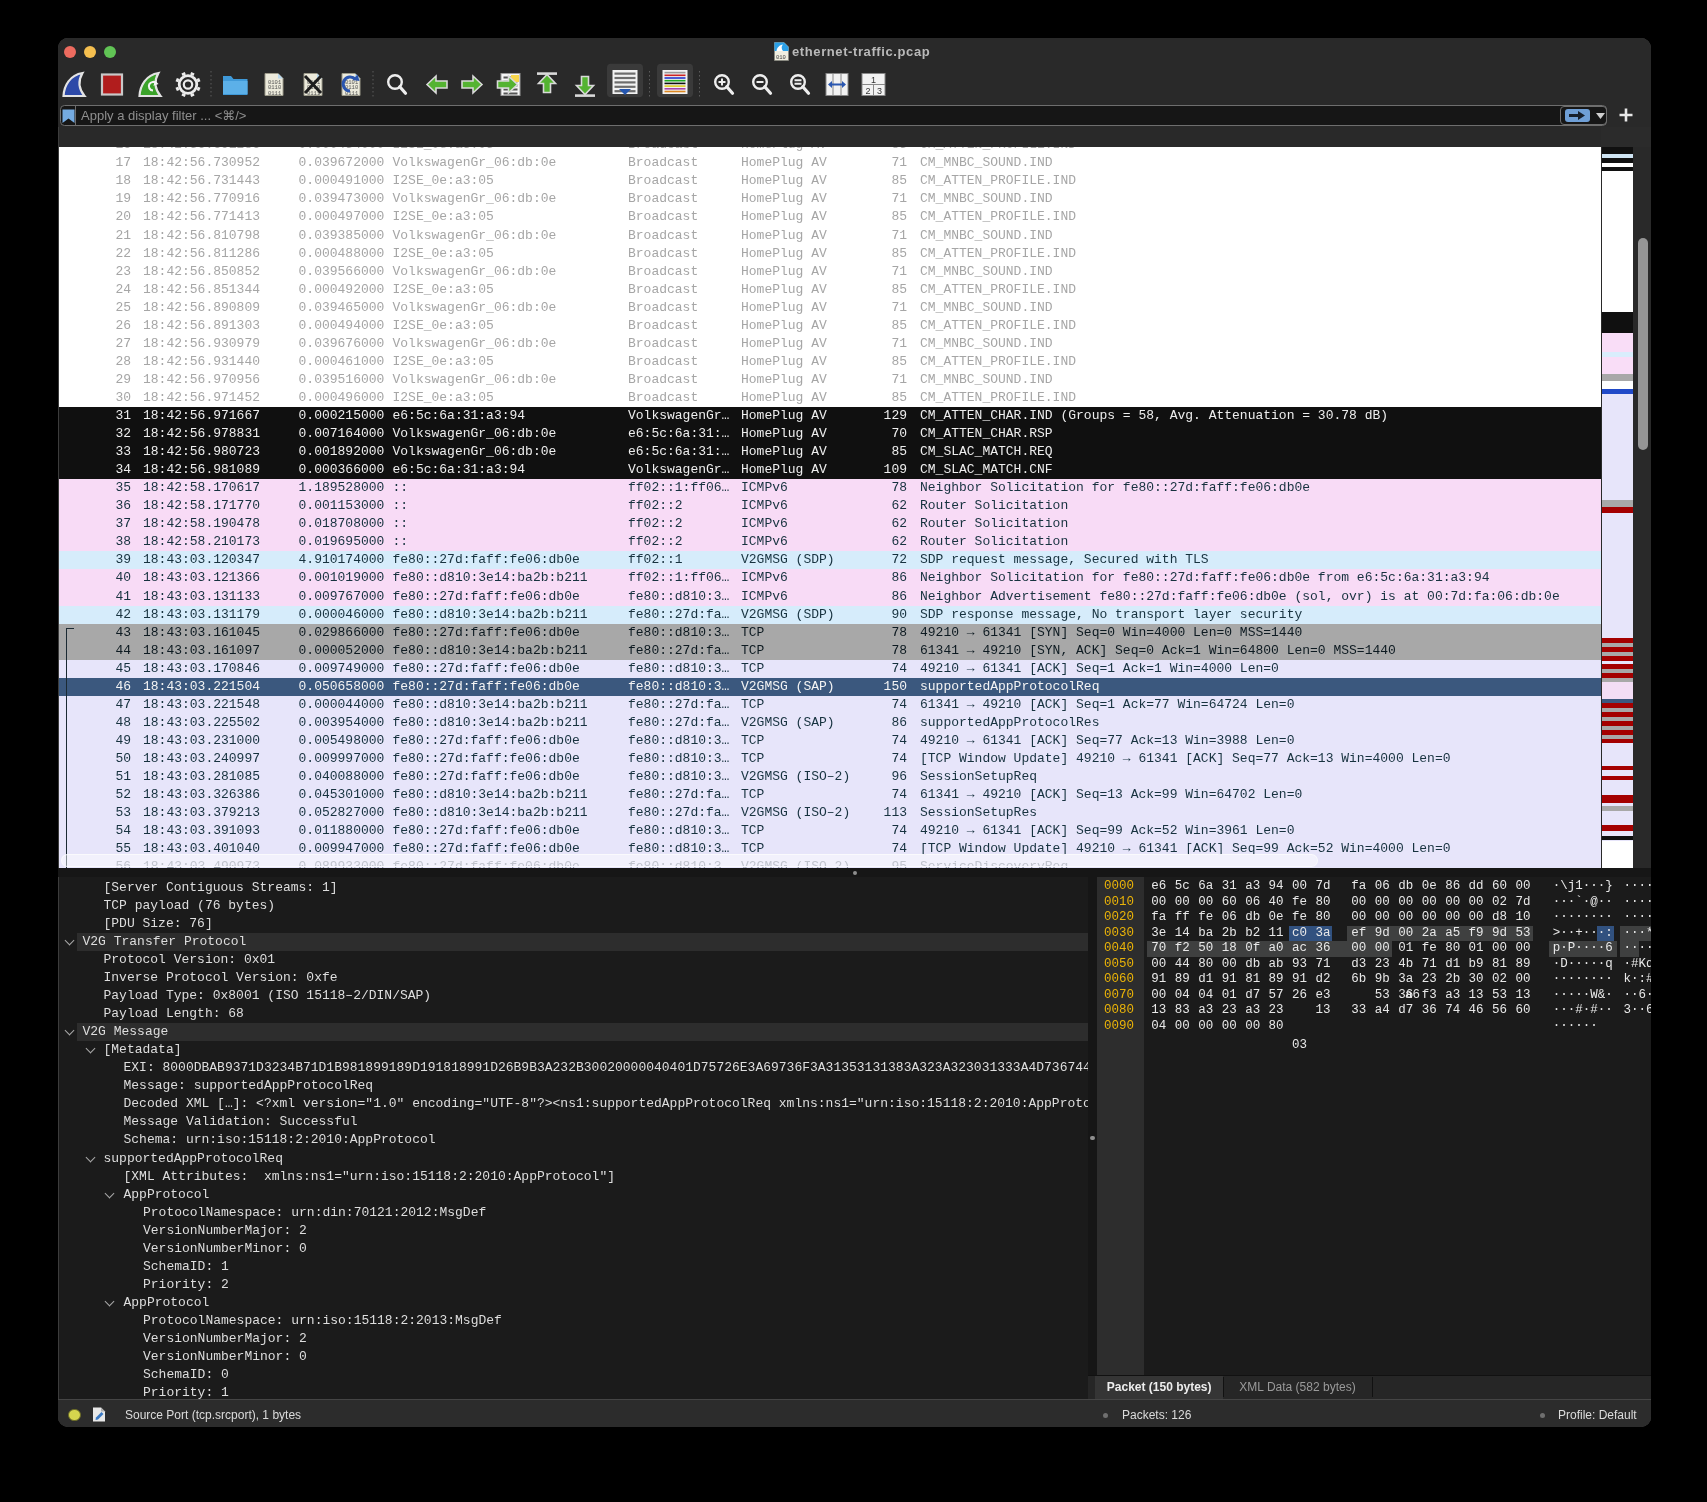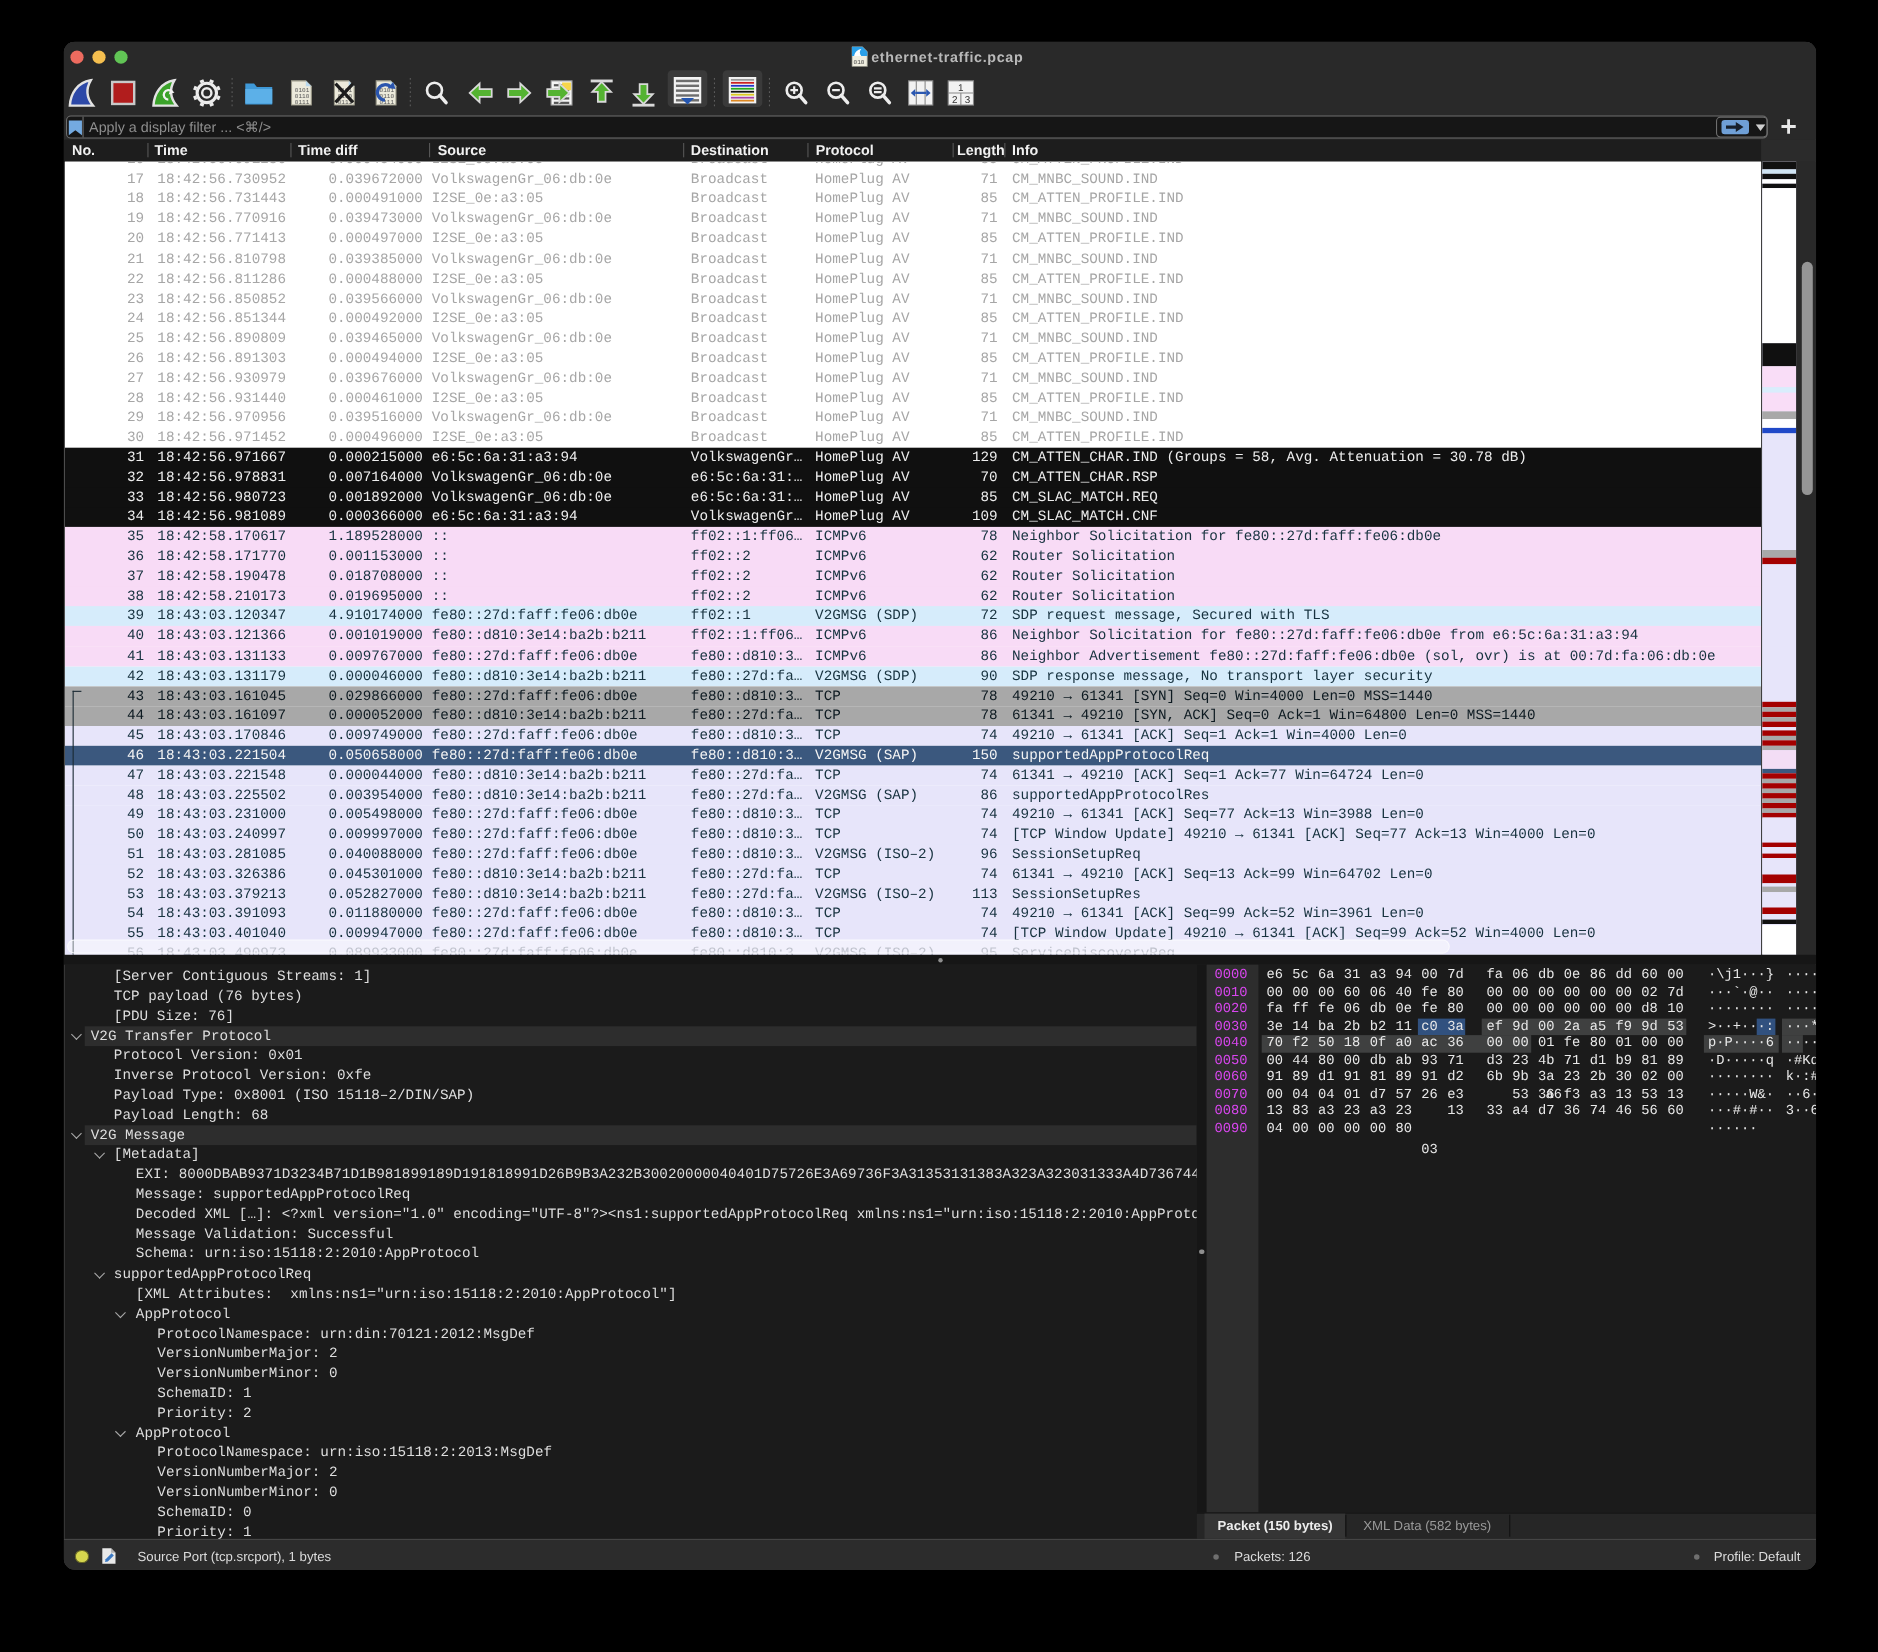--- a/index.html
+++ b/index.html
@@ -3,21 +3,21 @@
   html,body{margin:0;padding:0;width:1707px;height:1502px;background:#000;font-family:"Liberation Sans",sans-serif;}
   *{box-sizing:border-box}
   .abs{position:absolute}
   #win{position:absolute;left:58px;top:38px;width:1593px;height:1389px;background:#292929;border-radius:10px;overflow:hidden;box-shadow:inset 0 0 0 1px #3c3c3c}
   .prow{position:absolute;left:0;width:100%;height:18.65px;line-height:18.05px;font-family:"Liberation Mono",monospace;font-size:13px;white-space:pre}
   .prow .c{position:absolute;top:0;height:100%}
   .hcol{position:absolute;top:0;height:19.5px;line-height:19.5px;font-weight:bold;font-size:13px;color:#f1f1f1;white-space:pre}
   .hsep{position:absolute;top:3px;height:13px;width:1px;background:#565656}
   .dline{position:absolute;height:18px;line-height:18px;font-family:"Liberation Mono",monospace;font-size:13px;color:#dedede;white-space:pre}
   .dcar{position:absolute;width:7px;height:7px;border-left:1.6px solid #a9a9a9;border-bottom:1.6px solid #a9a9a9;transform:rotate(-45deg)}
-  .hoff{position:absolute;left:1046px;height:15.5px;line-height:15.5px;font-family:"Liberation Mono",monospace;font-size:12.5px;color:#d946ef;white-space:pre}
+  .hoff{position:absolute;left:1046px;height:15.5px;line-height:15.5px;font-family:"Liberation Mono",monospace;font-size:12.5px;color:#eab308;white-space:pre}
   .hb,.ha{position:absolute;height:15.5px;line-height:15.5px;font-family:"Liberation Mono",monospace;font-size:12.5px;color:#e8e8e8;white-space:pre}
 </style></head>
 <body>
 <div id="win">
 
   <div class="abs" style="left:0;top:0;width:100%;height:89px;background:#292929"></div>
   <div class="abs" style="left:6px;top:7.7px;width:12.2px;height:12.2px;border-radius:50%;background:#ed6b5f"></div>
   <div class="abs" style="left:25.5px;top:7.7px;width:12.2px;height:12.2px;border-radius:50%;background:#f5bf4f"></div>
   <div class="abs" style="left:45.5px;top:7.7px;width:12.2px;height:12.2px;border-radius:50%;background:#61c455"></div>
   <svg class="abs" style="left:716px;top:4px" width="15" height="19" viewBox="0 0 15 19">
@@ -138,37 +138,20 @@
   <svg class="abs" style="left:1511px;top:72.5px" width="17" height="9" viewBox="0 0 17 9">
       <path d="M0,3 h9 v-3 l7,4.5 l-7,4.5 v-3 h-9 z" fill="#17202c"></path>
     </svg>
   <svg class="abs" style="left:1537.5px;top:74.5px" width="9" height="6" viewBox="0 0 9 6">
       <path d="M0,0 h9 l-4.5,6 z" fill="#cfcfcf"></path>
     </svg>
   <svg class="abs" style="left:1560px;top:69px" width="16" height="16" viewBox="0 0 16 16">
       <path d="M8,1.5 V14.5 M1.5,8 H14.5" stroke="#e8e8e8" stroke-width="2.6"></path>
     </svg>
 
-  <div class="abs" style="left:0;top:89px;width:1543px;height:19.5px;background:#1d1d1d">
-      <span class="hcol" style="left:7.5px">No.</span>
-      <span class="hcol" style="left:82.5px">Time</span>
-      <span class="hcol" style="left:213px">Time diff</span>
-      <span class="hcol" style="left:340px">Source</span>
-      <span class="hcol" style="left:570px">Destination</span>
-      <span class="hcol" style="left:683.5px">Protocol</span>
-      <span class="hcol" style="left:812px">Length</span>
-      <span class="hcol" style="left:862px">Info</span>
-      <div class="hsep" style="left:76px"></div>
-      <div class="hsep" style="left:206px"></div>
-      <div class="hsep" style="left:332px"></div>
-      <div class="hsep" style="left:563px"></div>
-      <div class="hsep" style="left:676px"></div>
-      <div class="hsep" style="left:808px"></div>
-      <div class="hsep" style="left:855px"></div>
-    </div>
   <div class="abs" style="left:1543px;top:89px;width:50px;height:19.5px;background:#2b2b2b"></div>
 
   <div class="abs" style="left:1px;top:108.5px;width:1542px;height:721.5px;background:#fff;overflow:hidden">
 <div class="prow" style="top:-10.25px;background:#ffffff;color:#a6a6a6"><span class="c" style="left:0;width:72px;text-align:right">16</span><span class="c" style="left:84px">18:42:56.691286</span><span class="c" style="left:160px;width:165.4px;text-align:right">0.000454000</span><span class="c" style="left:333.5px">I2SE_0e:a3:05</span><span class="c" style="left:569px">Broadcast</span><span class="c" style="left:682px">HomePlug AV</span><span class="c" style="left:788px;width:60px;text-align:right">85</span><span class="c" style="left:861px">CM_ATTEN_PROFILE.IND</span></div>
 <div class="prow" style="top:7.80px;background:#ffffff;color:#a6a6a6"><span class="c" style="left:0;width:72px;text-align:right">17</span><span class="c" style="left:84px">18:42:56.730952</span><span class="c" style="left:160px;width:165.4px;text-align:right">0.039672000</span><span class="c" style="left:333.5px">VolkswagenGr_06:db:0e</span><span class="c" style="left:569px">Broadcast</span><span class="c" style="left:682px">HomePlug AV</span><span class="c" style="left:788px;width:60px;text-align:right">71</span><span class="c" style="left:861px">CM_MNBC_SOUND.IND</span></div>
 <div class="prow" style="top:25.85px;background:#ffffff;color:#a6a6a6"><span class="c" style="left:0;width:72px;text-align:right">18</span><span class="c" style="left:84px">18:42:56.731443</span><span class="c" style="left:160px;width:165.4px;text-align:right">0.000491000</span><span class="c" style="left:333.5px">I2SE_0e:a3:05</span><span class="c" style="left:569px">Broadcast</span><span class="c" style="left:682px">HomePlug AV</span><span class="c" style="left:788px;width:60px;text-align:right">85</span><span class="c" style="left:861px">CM_ATTEN_PROFILE.IND</span></div>
 <div class="prow" style="top:43.90px;background:#ffffff;color:#a6a6a6"><span class="c" style="left:0;width:72px;text-align:right">19</span><span class="c" style="left:84px">18:42:56.770916</span><span class="c" style="left:160px;width:165.4px;text-align:right">0.039473000</span><span class="c" style="left:333.5px">VolkswagenGr_06:db:0e</span><span class="c" style="left:569px">Broadcast</span><span class="c" style="left:682px">HomePlug AV</span><span class="c" style="left:788px;width:60px;text-align:right">71</span><span class="c" style="left:861px">CM_MNBC_SOUND.IND</span></div>
 <div class="prow" style="top:61.95px;background:#ffffff;color:#a6a6a6"><span class="c" style="left:0;width:72px;text-align:right">20</span><span class="c" style="left:84px">18:42:56.771413</span><span class="c" style="left:160px;width:165.4px;text-align:right">0.000497000</span><span class="c" style="left:333.5px">I2SE_0e:a3:05</span><span class="c" style="left:569px">Broadcast</span><span class="c" style="left:682px">HomePlug AV</span><span class="c" style="left:788px;width:60px;text-align:right">85</span><span class="c" style="left:861px">CM_ATTEN_PROFILE.IND</span></div>
 <div class="prow" style="top:80.00px;background:#ffffff;color:#a6a6a6"><span class="c" style="left:0;width:72px;text-align:right">21</span><span class="c" style="left:84px">18:42:56.810798</span><span class="c" style="left:160px;width:165.4px;text-align:right">0.039385000</span><span class="c" style="left:333.5px">VolkswagenGr_06:db:0e</span><span class="c" style="left:569px">Broadcast</span><span class="c" style="left:682px">HomePlug AV</span><span class="c" style="left:788px;width:60px;text-align:right">71</span><span class="c" style="left:861px">CM_MNBC_SOUND.IND</span></div>
 <div class="prow" style="top:98.05px;background:#ffffff;color:#a6a6a6"><span class="c" style="left:0;width:72px;text-align:right">22</span><span class="c" style="left:84px">18:42:56.811286</span><span class="c" style="left:160px;width:165.4px;text-align:right">0.000488000</span><span class="c" style="left:333.5px">I2SE_0e:a3:05</span><span class="c" style="left:569px">Broadcast</span><span class="c" style="left:682px">HomePlug AV</span><span class="c" style="left:788px;width:60px;text-align:right">85</span><span class="c" style="left:861px">CM_ATTEN_PROFILE.IND</span></div>

